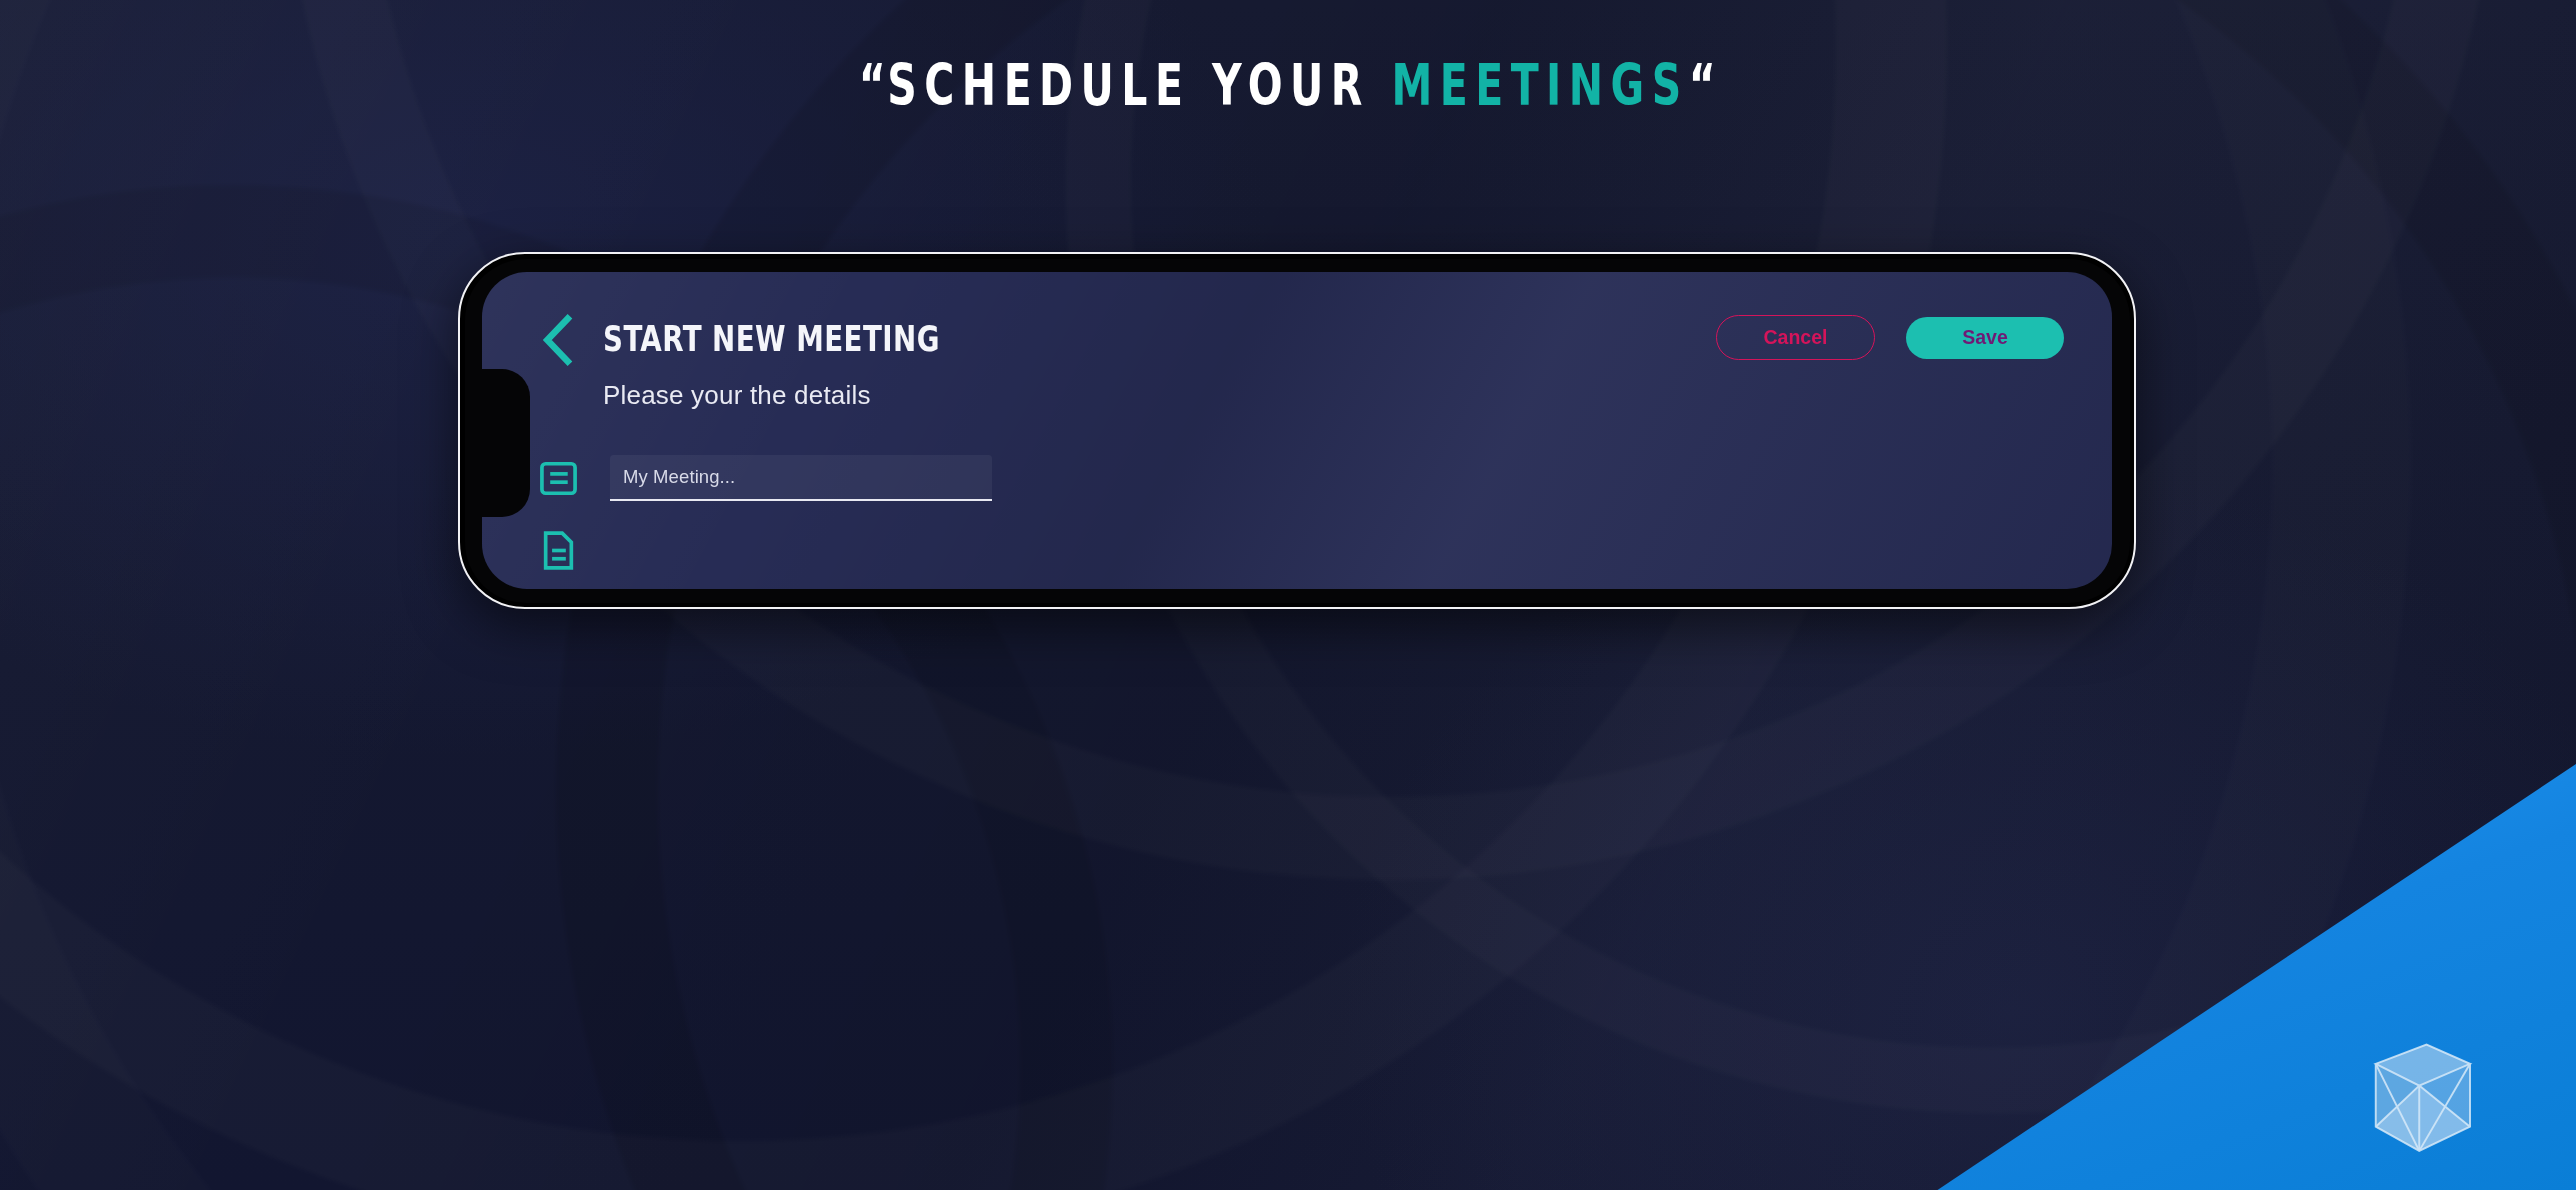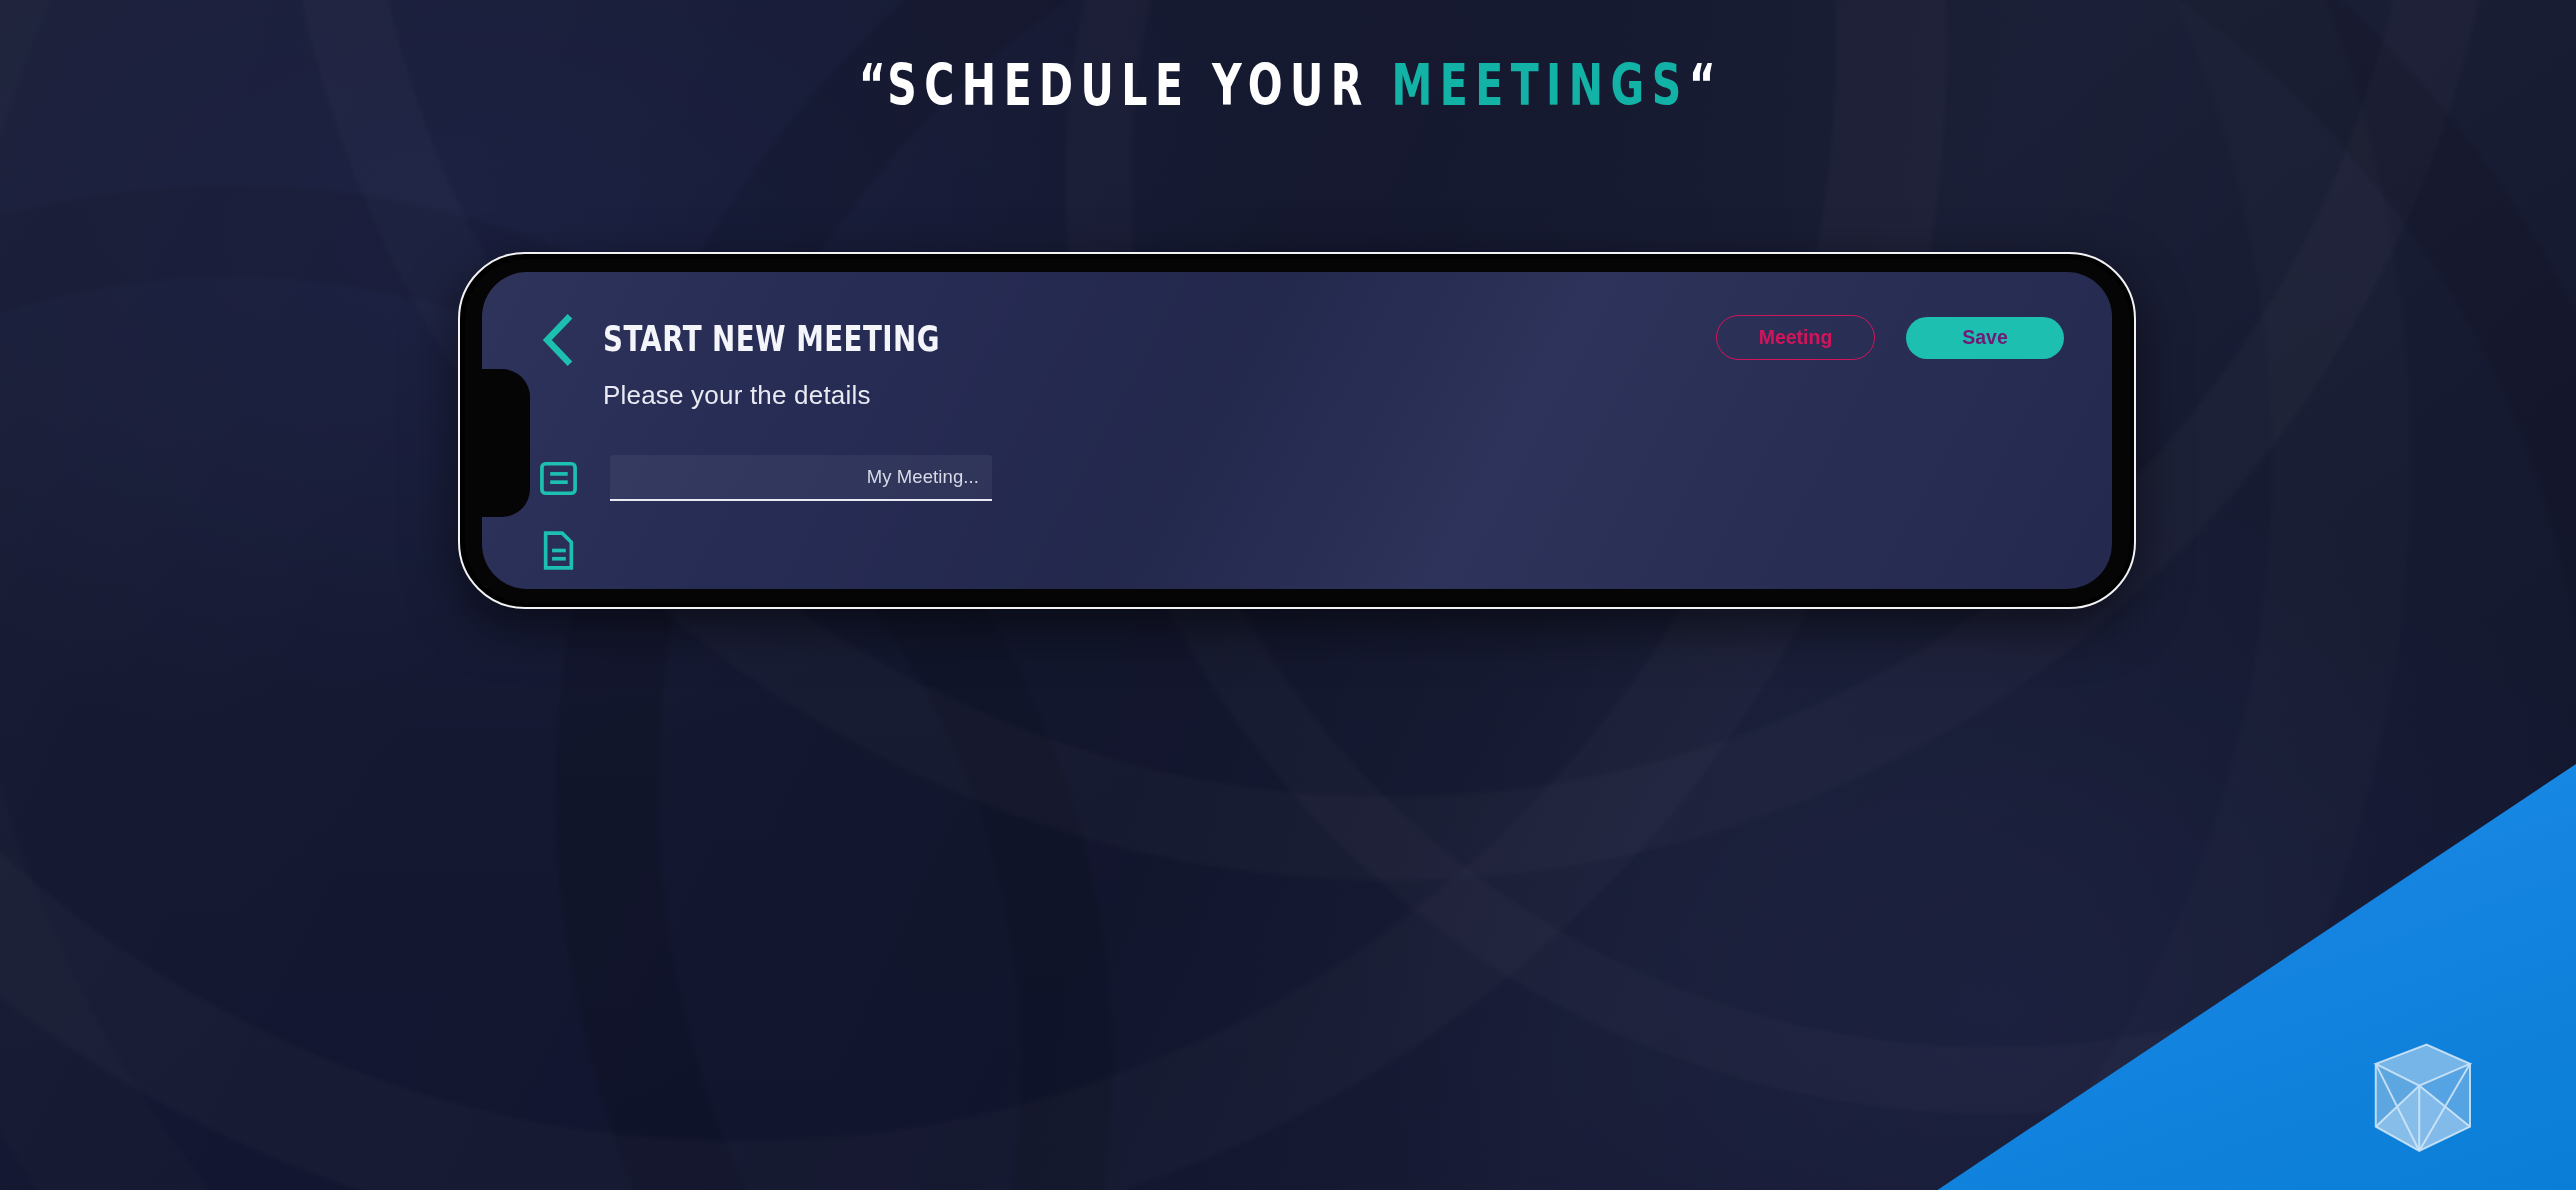--- a/index.html
+++ b/index.html
@@ -161,21 +161,21 @@
     margin-right:28px;
   }
 
   .text-field{
     position:relative;
     width:382px; height:46px;
     background:rgba(255,255,255,0.055);
     border-bottom:2.3px solid #e8e9f2;
     display:flex; align-items:center;
     padding:0 13px;
-    border-top-left-radius:3.7px; border-top-right-radius:3.7px;justify-content:flex-end;
+    border-top-left-radius:3.7px; border-top-right-radius:3.7px;
   }
   .text-field .val{
     font-size:18.5px; color:#d8dae8; font-weight:400; letter-spacing:0.1px;
   }
   .text-field.w-desc{ width:382px; }
 
   
   .corner{
     position:absolute;
     right:0; bottom:0;
@@ -250,21 +250,21 @@
 
       <div class="back-chevron">
         <svg width="39" height="54" viewBox="0 0 42 58">
           <polyline points="32,6 10,29 32,52" fill="none" stroke="#1cbfb0" stroke-width="7" stroke-linecap="square" stroke-linejoin="miter"></polyline>
         </svg>
       </div>
 
       <div class="app-title">START NEW MEETING</div>
 
       <div class="btn-row">
-        <button class="btn btn-cancel">Meeting</button>
+        <button class="btn btn-cancel">Cancel</button>
         <button class="btn btn-save">Save</button>
       </div>
     </div>
 
     <div class="subtitle">Please your the details</div>
 
     <div class="form">
 
       <div class="row row-title">
         <span class="field-icon">

